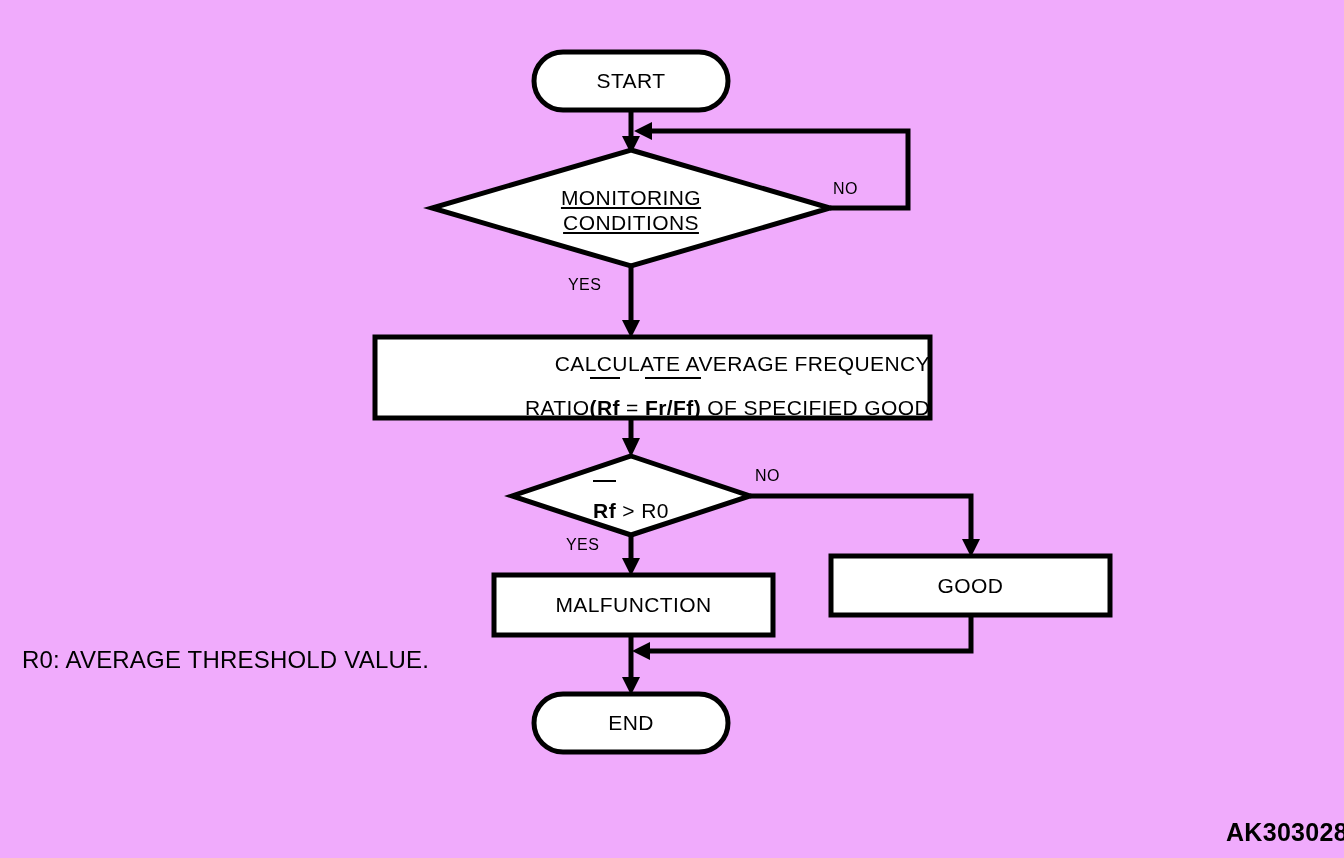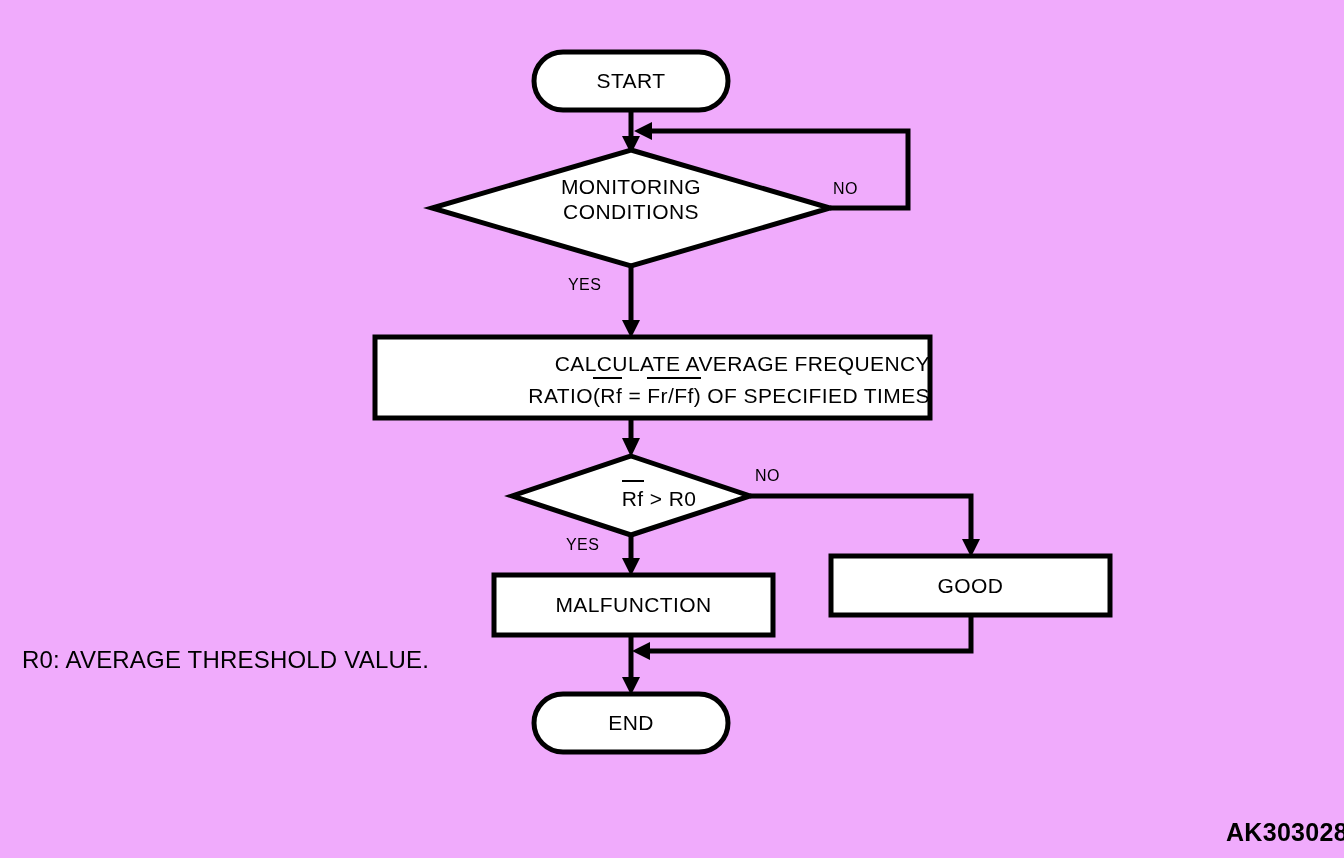--- a/index.html
+++ b/index.html
@@ -77,27 +77,28 @@
     font-size: 25px;
     font-weight: bold;
     letter-spacing: 0.3px;
     color: #000000;
     white-space: nowrap;
   }
   .ovl {
     border-top: 2.5px solid #000000;
     display: inline-block;
     line-height: 1.05;
-    padding-top: 6px;
+    padding-top: 18px;
+    font-weight: bold;
   }
   
   #label-start     { left: 534px; top: 69px;  width: 194px; }
-  #label-decision1 { left: 471px; top: 175px; width: 320px; }
+  #label-decision1 { left: 471px; top: 186px; width: 320px; text-decoration: underline; }
   #label-process1  { left: 375px; top: 352px; width: 555px; text-align: right; }
-  #label-decision2 { left: 540px; top: 480px; width: 238px; }
+  #label-decision2 { left: 512px; top: 480px; width: 238px; }
   #label-malfunction { left: 494px; top: 593px; width: 279px; text-align: center; }
   #label-good      { left: 831px; top: 574px; width: 279px; text-align: center; }
   #label-end       { left: 534px; top: 711px; width: 194px; }
   #edge-no-1       { left: 833px; top: 180px; }
   #edge-yes-1      { left: 568px; top: 276px; }
   #edge-no-2       { left: 755px; top: 467px; }
   #edge-yes-2      { left: 566px; top: 536px; }
   #note-r0         { left: 22px;  top: 646px; }
   #watermark       { left: 1226px; top: 818px; }
 </style>
@@ -153,21 +154,21 @@
     <div>MONITORING</div>
     <div>CONDITIONS</div>
   </div>
 
   <div class="node-label" id="label-process1">
     <div>CALCULATE AVERAGE FREQUENCY</div>
     <div>
       <span>RATIO</span><span class="ovl">(Rf</span>
       <span>=</span>
       <span class="ovl">Fr/Ff)</span>
-      <span>OF SPECIFIED TIMES</span>
+      <span>OF SPECIFIED GOOD</span>
     </div>
   </div>
 
   <div class="node-label" id="label-decision2">
     <span class="ovl">Rf</span>
     <span>&gt; R0</span>
   </div>
 
   <div class="node-label" id="label-malfunction">MALFUNCTION</div>
 

